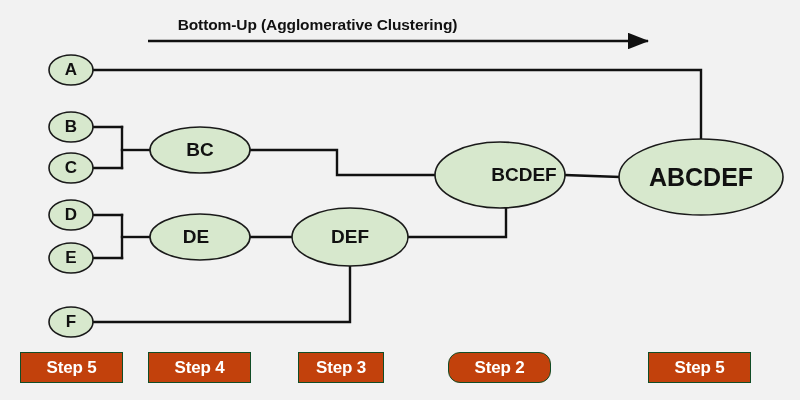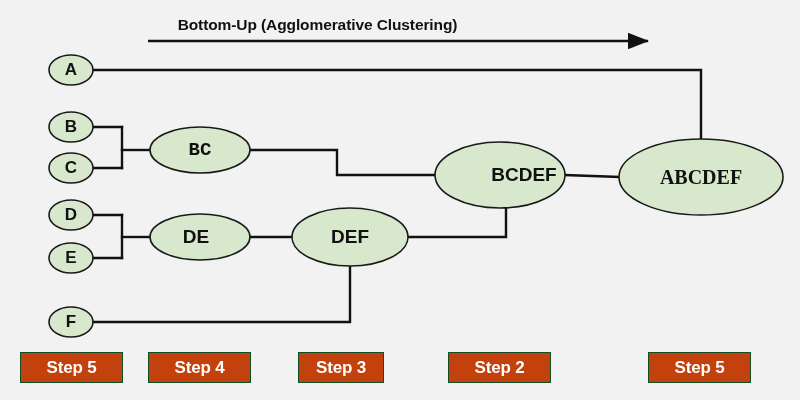--- a/index.html
+++ b/index.html
@@ -36,21 +36,21 @@
     position: absolute;
     transform: translate(-50%, -50%);
     color: #111111;
     font-weight: bold;
     text-align: center;
     white-space: nowrap;
     pointer-events: none;
   }
   .leaf-label { font-size: 17px; }
   .cluster-label { font-size: 19px; }
-  .root-label { font-size: 20px; font-family: Liberation Serif, serif; }
+  .root-label { font-size: 25px; }
   .step-chip {
     position: absolute;
     height: 31px;
     background: #c2410c;
     border: 1.5px solid #114d27;
     color: #ffffff;
     font-size: 17px;
     font-weight: bold;
     display: flex;
     align-items: center;
@@ -104,25 +104,25 @@
     </g>
 </svg>
 
 <div id="labels-layer">
     <div class="node-label leaf-label" style="left: 71px; top: 70px;">A</div>
     <div class="node-label leaf-label" style="left: 71px; top: 127px;">B</div>
     <div class="node-label leaf-label" style="left: 71px; top: 168px;">C</div>
     <div class="node-label leaf-label" style="left: 71px; top: 215px;">D</div>
     <div class="node-label leaf-label" style="left: 71px; top: 258px;">E</div>
     <div class="node-label leaf-label" style="left: 71px; top: 322px;">F</div>
-    <div class="node-label cluster-label" style="left: 200px; top: 150px; font-family: Liberation Mono, monospace;">BC</div>
+    <div class="node-label cluster-label" style="left: 200px; top: 150px;">BC</div>
     <div class="node-label cluster-label" style="left: 196px; top: 237px;">DE</div>
     <div class="node-label cluster-label" style="left: 350px; top: 237px;">DEF</div>
     <div class="node-label cluster-label" style="left: 524px; top: 175px;">BCDEF</div>
     <div class="node-label root-label" style="left: 701px; top: 177px;">ABCDEF</div>
   </div>
 <div id="steps-layer">
     <div class="step-chip" style="left: 20px; top: 352px; width: 103px;">Step 5</div>
     <div class="step-chip" style="left: 148px; top: 352px; width: 103px;">Step 4</div>
     <div class="step-chip" style="left: 298px; top: 352px; width: 86px;">Step 3</div>
-    <div class="step-chip" style="left: 448px; top: 352px; width: 103px;">Step 2</div>
+    <div class="step-chip" style="left: 448px; top: 352px; width: 103px; border-radius: 12px;">Step 2</div>
     <div class="step-chip" style="left: 648px; top: 352px; width: 103px;">Step 5</div>
   </div>
 
 </body></html>

